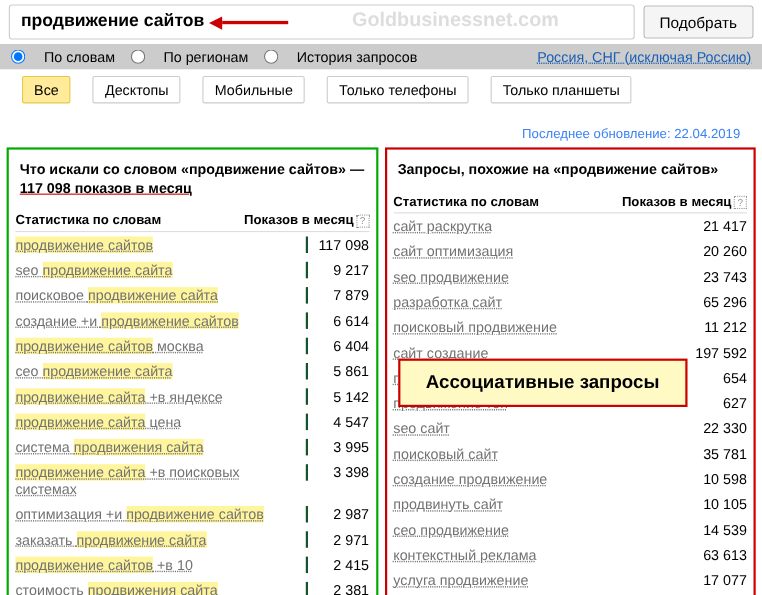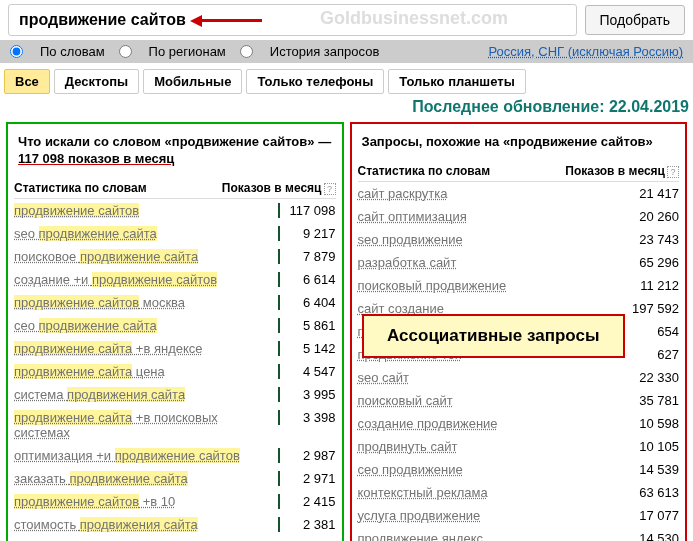--- a/index.html
+++ b/index.html
@@ -7,24 +7,24 @@
 .search-bar { display: flex; align-items: center; padding: 4px 8px; gap: 8px; position: relative; }
 .search-input { flex: 1; height: 32px; border: 1px solid #ccc; border-radius: 3px; padding: 0 10px; font-size: 16px; font-weight: bold; }
 .arrow { position: absolute; left: 190px; top: 12px; pointer-events: none; }
 .arrow-body { display: inline-block; width: 60px; height: 3px; background: #c00; vertical-align: middle; }
 .arrow-head { display: inline-block; width: 0; height: 0; border-top: 6px solid transparent; border-bottom: 6px solid transparent; border-right: 12px solid #c00; vertical-align: middle; }
 .watermark { position: absolute; left: 320px; top: 8px; color: #ddd; font-size: 18px; font-weight: bold; pointer-events: none; }
 .btn-submit { background: #f5f5f5; border: 1px solid #bbb; border-radius: 3px; padding: 6px 14px; font-size: 14px; cursor: pointer; }
 .filter-bar { background: #ccc; padding: 4px 10px; display: flex; align-items: center; gap: 14px; font-size: 13px; }
 .filter-bar label { display: flex; align-items: center; gap: 17px; cursor: pointer; }
 .region { margin-left: auto; color: #1a5fb4; text-decoration: underline dotted; cursor: pointer; }
-.tabs-row { display: flex; align-items: center; padding: 6px 4px; gap: 4px; flex-wrap: wrap; font-weight: bold; }
+.tabs-row { display: flex; align-items: center; padding: 6px 20px; gap: 20px; flex-wrap: wrap; }
 .tab { padding: 4px 10px; border: 1px solid #ccc; background: #fff; cursor: pointer; font-size: 13px; border-radius: 2px; }
 .tab.active { background: #ffeb99; border-color: #e5c847; }
-.updated { margin-left: auto; font-size: 16px; color: #0f766e; }
+.updated { margin-left: auto; font-size: 12px; color: #3b82f6; }
 .panels { display: flex; gap: 6px; padding: 0 6px 6px; }
 .panel { flex: 1; border: 2px solid; padding: 4px 6px; position: relative; }
 .panel-left { border-color: #0a0; }
 .panel-right { border-color: #c00; }
 .panel-title { font-size: 13px; padding: 6px 4px 10px; line-height: 1.3; font-weight: bold; }
 .panel-title .u { text-decoration: underline; text-decoration-color: #c00; }
 .row-head { display: flex; justify-content: space-between; font-weight: bold; font-size: 12px; padding: 3px 0; border-bottom: 1px solid #ddd; }
 .row-head .help { font-weight: normal; color: #999; border: 1px dotted #999; width: 12px; height: 12px; display: inline-flex; align-items: center; justify-content: center; font-size: 9px; margin-left: 2px; cursor: pointer; }
 .row { display: flex; justify-content: space-between; align-items: flex-start; padding: 4px 0; font-size: 13px; }
 .row a { color: #737373; text-decoration: underline dotted; }

